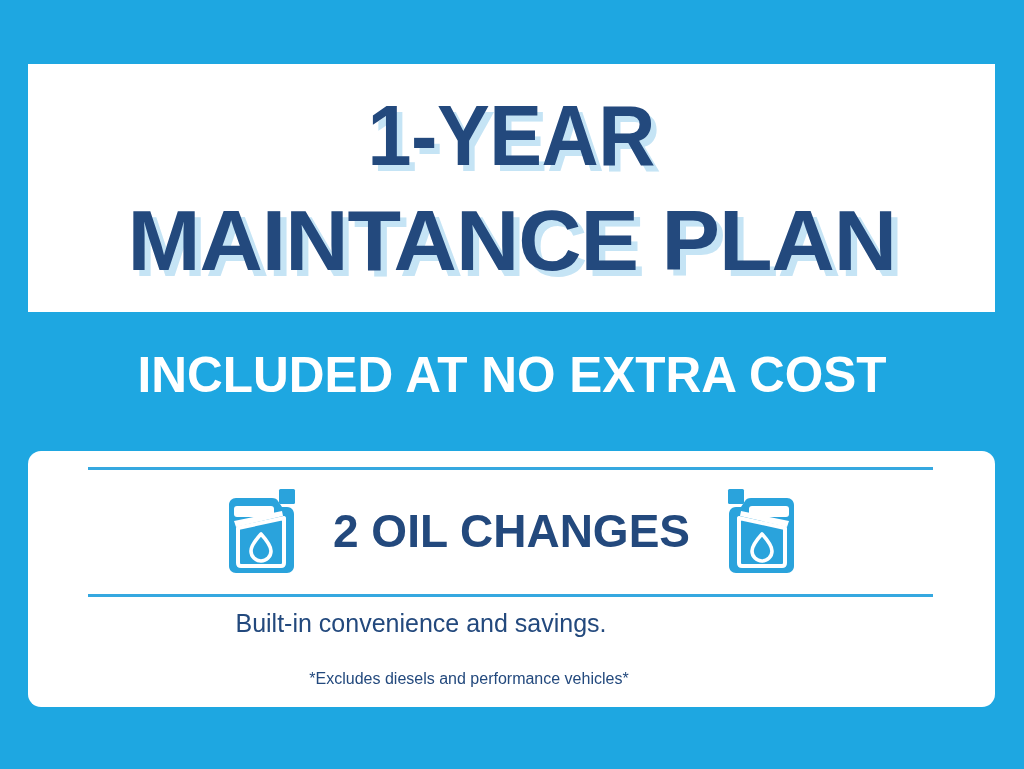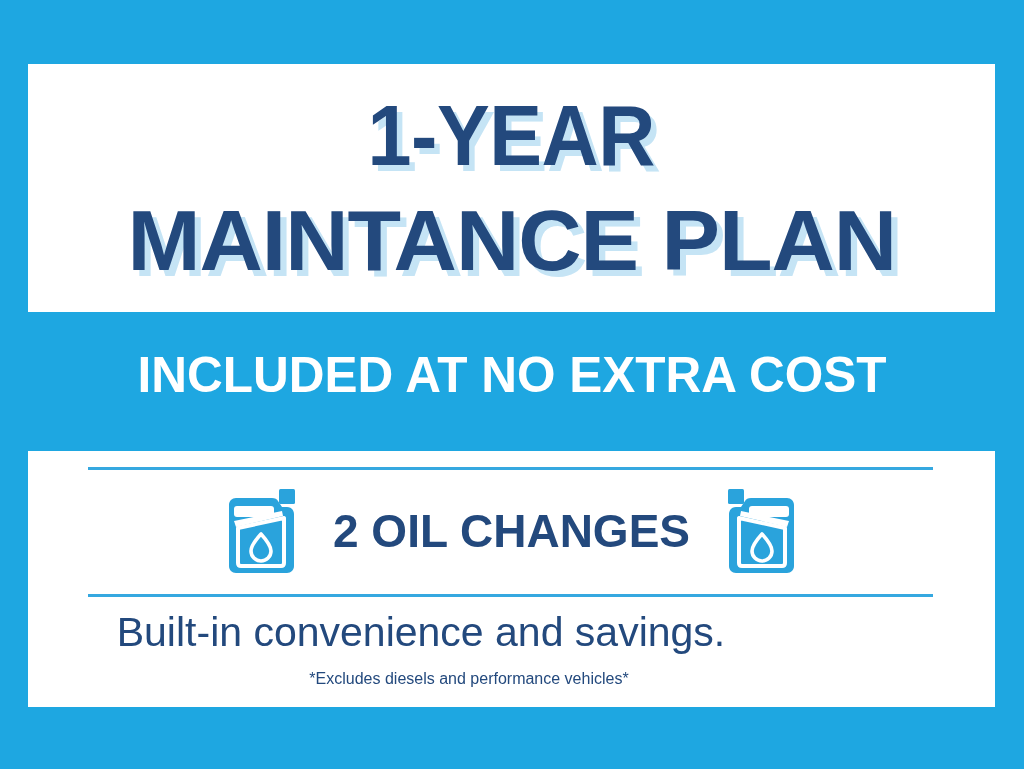--- a/index.html
+++ b/index.html
@@ -77,20 +77,21 @@
 
   
   .details-card {
     position: absolute;
     left: 28px;
     top: 451px;
     width: 967px;
     height: 256px;
     background: #FFFFFF;
     overflow: hidden;
+    border-radius: 13px;
   }
 
   .divider {
     position: absolute;
     left: 60px;
     width: 845px;
     height: 3px;
     background: #35A8E0;
   }
   .divider.top { top: 16px; }
@@ -132,21 +133,21 @@
   
   .tagline {
     position: absolute;
     left: 0;
     top: 158px;
     width: 786px;
     text-align: center;
     color: #23497D;
     font-family: "Liberation Sans", sans-serif;
     font-weight: normal;
-    font-size: 41px;
+    font-size: 25px;
     line-height: 1.15;
     white-space: nowrap;
   }
 
   .disclaimer {
     position: absolute;
     left: 0;
     top: 218px;
     width: 882px;
     text-align: center;

